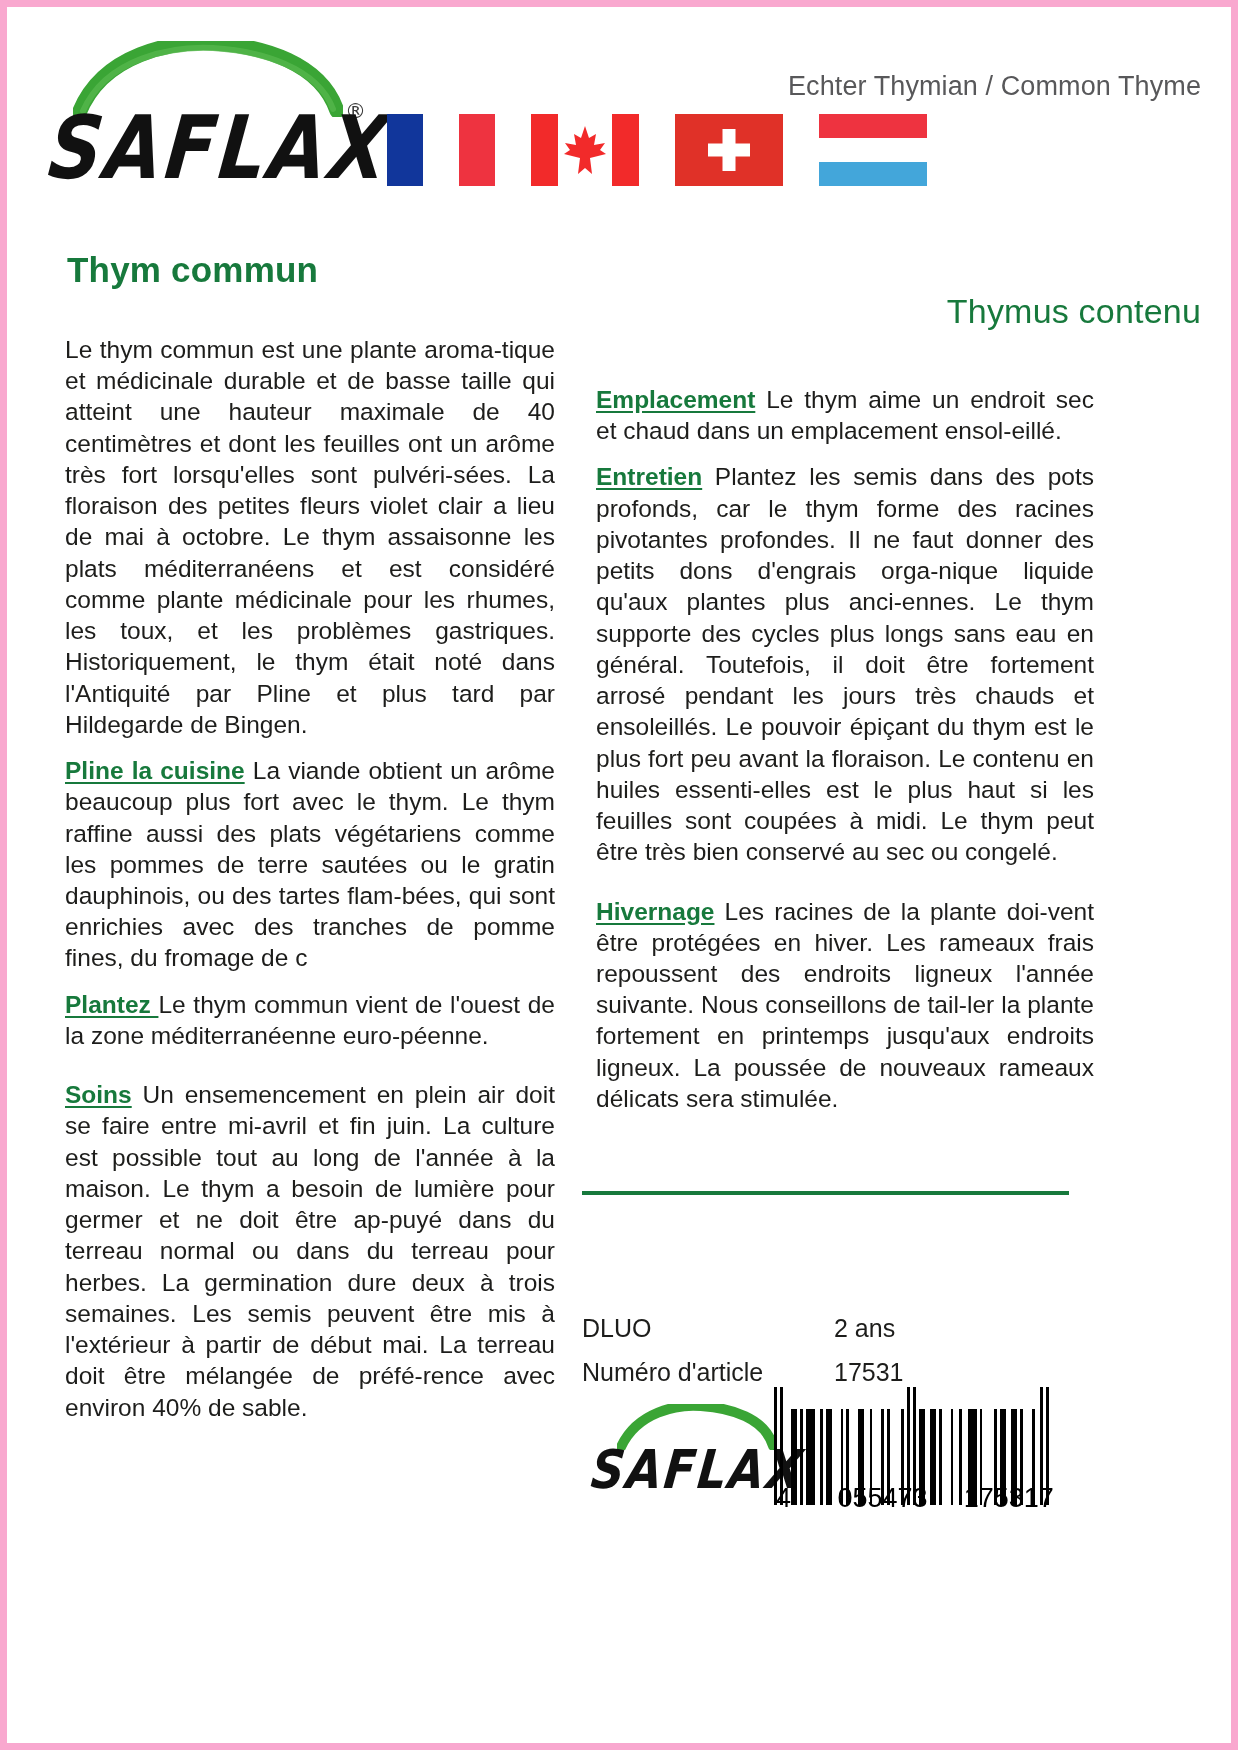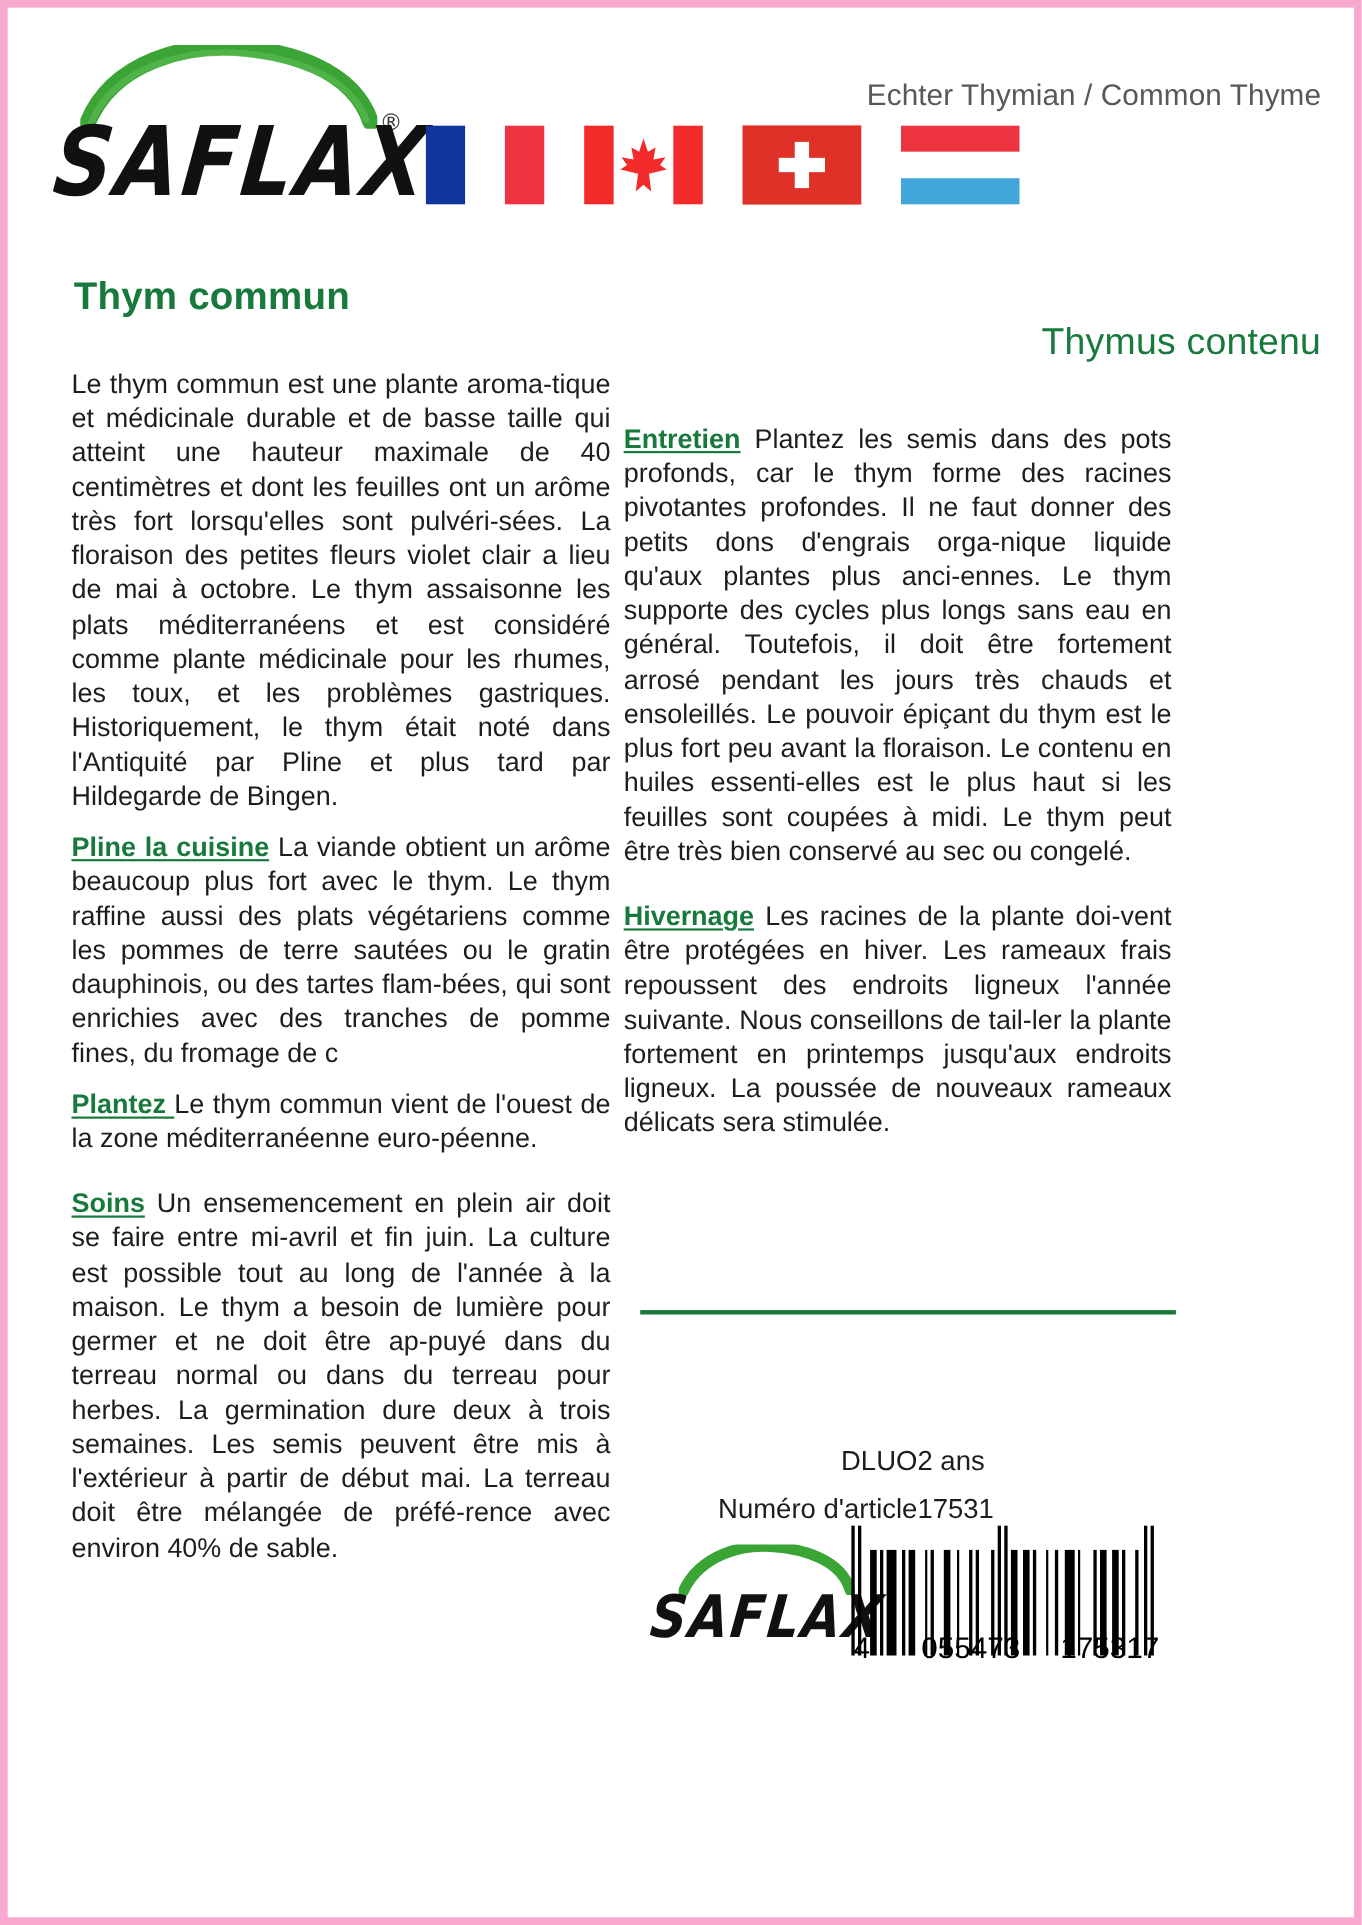--- a/index.html
+++ b/index.html
@@ -130,21 +130,21 @@
     font-size: 34px;
     color: #17793c;
     letter-spacing: .2px;
   }
 
   .columns {
     position: absolute;
     top: 120px; left: 56px;
     width: 1120px;
     display: flex;
-    gap: 12px;
+    gap: 41px;
   }
   .col { width: 490px; }
   .col-right { width: 498px; padding-top: 50px; }
 
   p.para {
     margin: 0 0 15px 0;
     font-size: 24.5px;
     line-height: 1.275;
     text-align: justify;
     text-justify: inter-word;
@@ -165,21 +165,20 @@
     left: 573px; top: 1182px;
     width: 487px; height: 4px;
     background: #17793c;
   }
   .meta {
     position: absolute;
     left: 573px; top: 1305px;
     width: 500px;
     font-size: 25px;
     color: #1d1d1b;
-    text-align: right;
   }
   .meta-row {
     display: flex;
     margin-bottom: 15px;
   }
   .meta-label { width: 252px; }
   .meta-value { }
 
   .footer-logo {
     position: absolute;
@@ -288,20 +287,23 @@
         <p class="para">
           <span class="hdg">Plantez </span><span>Le thym commun vient de l'ouest de la zone méditerranéenne euro-péenne.</span>
         </p>
 
         <p class="para">
           <span class="hdg">Soins</span><span>  Un ensemencement en plein air doit se faire entre mi-avril et fin juin. La culture est possible tout au long de l'année à la maison. Le thym a besoin de lumière pour germer et ne doit être ap-puyé dans du terreau normal ou dans du terreau pour herbes. La germination dure deux à trois semaines. Les semis peuvent être mis à l'extérieur à partir de début mai. La terreau doit être mélangée de préfé-rence avec environ 40% de sable.</span>
         </p>
       </div>
 
       <div class="col col-right">
+        <p class="para">
+          <span class="hdg">Emplacement</span><span> Le thym aime un endroit sec et chaud dans un emplacement ensol-eillé.</span>
+        </p>
 
         <p class="para">
           <span class="hdg">Entretien</span><span> Plantez les semis dans des pots profonds, car le thym forme des racines pivotantes profondes. Il ne faut donner des petits dons d'engrais orga-nique liquide qu'aux plantes plus anci-ennes. Le thym supporte des cycles plus longs sans eau en général. Toutefois, il doit être fortement arrosé pendant les jours très chauds et ensoleillés. Le pouvoir épiçant du thym est le plus fort peu avant la floraison. Le contenu en huiles essenti-elles est le plus haut si les feuilles sont coupées à midi. Le thym peut être très bien conservé au sec ou congelé.</span>
         </p>
 
         <p class="para">
           <span class="hdg">Hivernage</span><span> Les racines de la plante doi-vent être protégées en hiver. Les rameaux frais repoussent des endroits ligneux l'année suivante. Nous conseillons de tail-ler la plante fortement en printemps jusqu'aux endroits ligneux. La poussée de nouveaux rameaux délicats sera stimulée.</span>
         </p>
       </div>
     </div>

